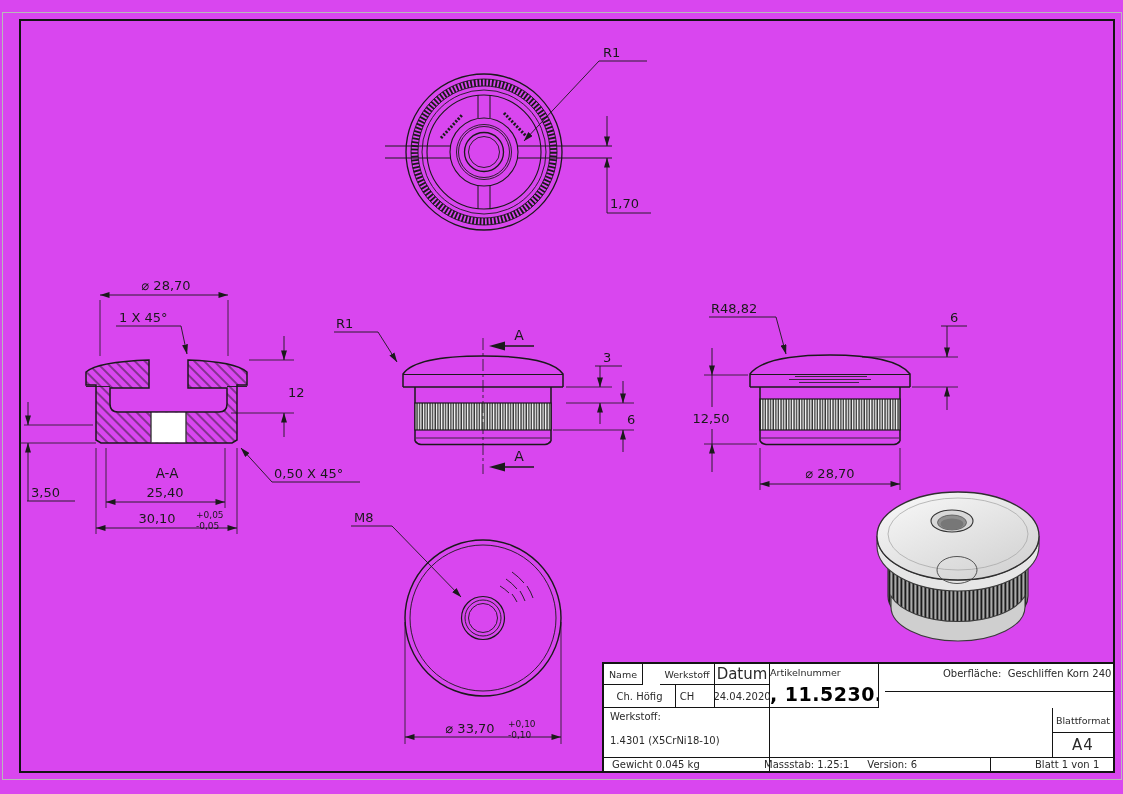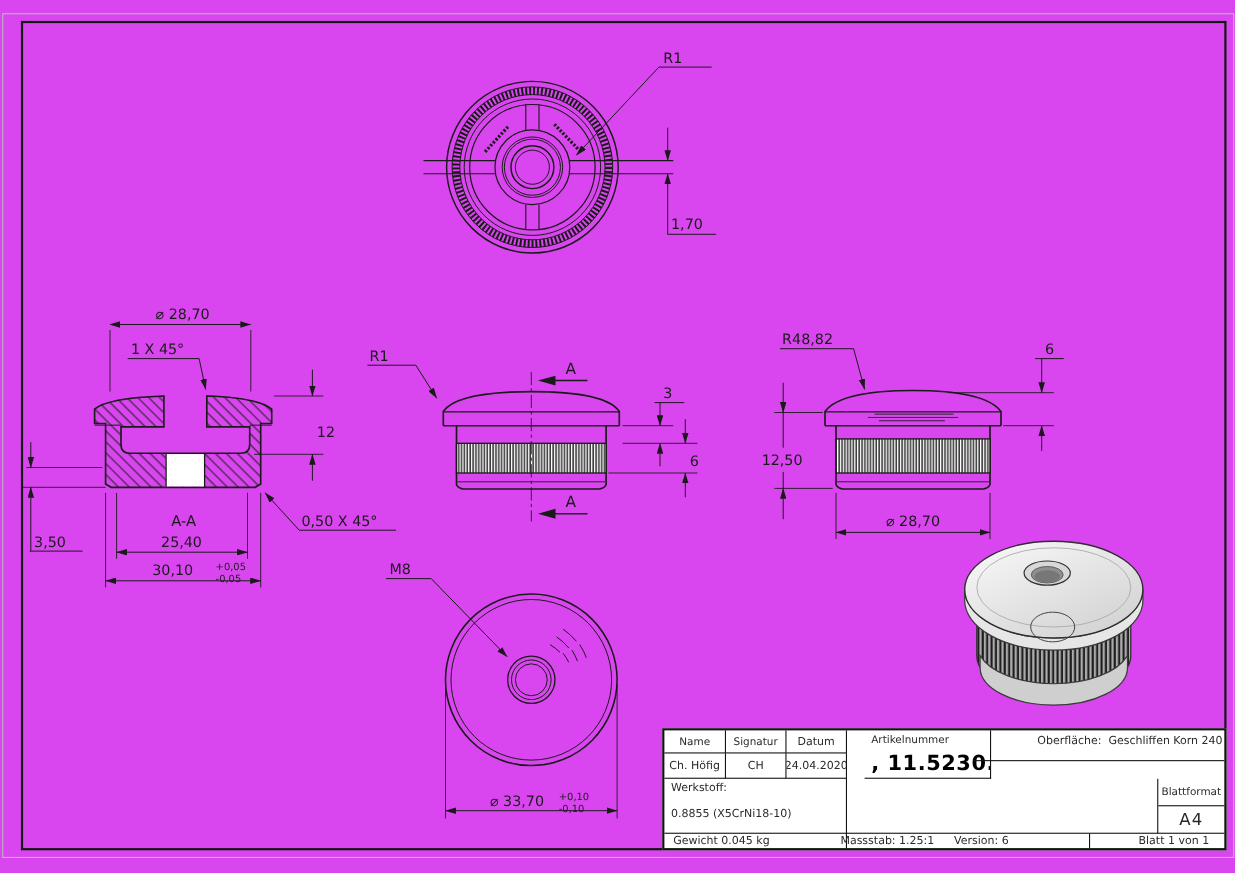--- a/index.html
+++ b/index.html
@@ -245,36 +245,36 @@
       <ellipse cx="958" cy="536" rx="81" ry="44" fill="url(#capg)" stroke="#2f2f2f" stroke-width="1.3"></ellipse>
       <ellipse cx="958" cy="534" rx="70" ry="36" fill="none" stroke="#aaaaaa" stroke-width="0.8"></ellipse>
       <ellipse cx="957" cy="570" rx="20" ry="13.5" fill="none" stroke="#444" stroke-width="0.9"></ellipse>
       <ellipse cx="952" cy="521" rx="21" ry="11" fill="#d8d8d8" stroke="#333"></ellipse>
       <ellipse cx="952" cy="522.5" rx="14.5" ry="7.5" fill="#8f8f8f" stroke="#555" stroke-width="0.8"></ellipse>
       <ellipse cx="952" cy="524" rx="11.5" ry="5.5" fill="#777" stroke="none"></ellipse>
     </g>
   </svg>
 
   <div class="tb">
-    <div class="cell br bb ctr" style="left:0;top:0;width:56px;height:21px;font-size:9.5px">Name</div>
-    <div class="cell br bb ctr" style="left:56px;top:0;width:55px;height:21px;font-size:9.5px">Signatur</div>
-    <div class="cell br bb ctr" style="left:111px;top:0;width:55px;height:21px;font-size:10px">Datum</div>
-    <div class="cell br bb ctr" style="left:0;top:21px;width:56px;height:23px">Ch. Höfig</div>
+    <div class="cell br bb ctr" style="left:0;top:0;width:39px;height:21px;font-size:9.5px">Name</div>
+    <div class="cell br bb ctr" style="left:56px;top:0;width:55px;height:21px;font-size:9.5px">Werkstoff</div>
+    <div class="cell br bb ctr" style="left:111px;top:0;width:55px;height:21px;font-size:15px">Datum</div>
+    <div class="cell br bb ctr" style="left:0;top:21px;width:72px;height:23px">Ch. Höfig</div>
     <div class="cell br bb ctr" style="left:56px;top:21px;width:55px;height:23px">CH</div>
     <div class="cell br bb ctr" style="left:111px;top:21px;width:55px;height:23px;font-size:10px">24.04.2020</div>
-    <div class="cell br bb" style="left:182px;top:0;width:115px;height:44px">
+    <div class="cell br bb" style="left:160px;top:0;width:115px;height:44px">
       <span class="small-label">Artikelnummer</span>
       <span class="artnum">, 11.5230.4</span>
     </div>
     <div class="cell bb" style="left:281px;top:0;width:228px;height:28px;padding:4px 0 0 58px">
       <span>Oberfläche:</span>&nbsp;&nbsp;<span>Geschliffen Korn 240</span>
     </div>
     <div class="cell br bb" style="left:0;top:44px;width:166px;height:50px">
       <span class="small-label" style="font-size:10px">Werkstoff:</span>
-      <span style="position:absolute;left:6px;top:27px">0.8855 (X5CrNi18-10)</span>
+      <span style="position:absolute;left:6px;top:27px">1.4301 (X5CrNi18-10)</span>
     </div>
     <div class="cell br bb" style="left:166px;top:44px;width:283px;height:50px"></div>
     <div class="cell bb ctr" style="left:449px;top:44px;width:60px;height:25px;font-size:9.5px">Blattformat</div>
     <div class="cell bb ctr a4" style="left:449px;top:69px;width:60px;height:25px">A4</div>
     <div class="cell br rowc" style="left:0;top:94px;width:166px;height:13px;padding-left:8px">Gewicht 0.045 kg</div>
     <div class="cell br rowc" style="left:152px;top:94px;width:235px;height:13px;padding-left:8px">
       <span>Massstab: 1.25:1</span>
       <span style="width:18px"></span>
       <span>Version: 6</span>
     </div>

